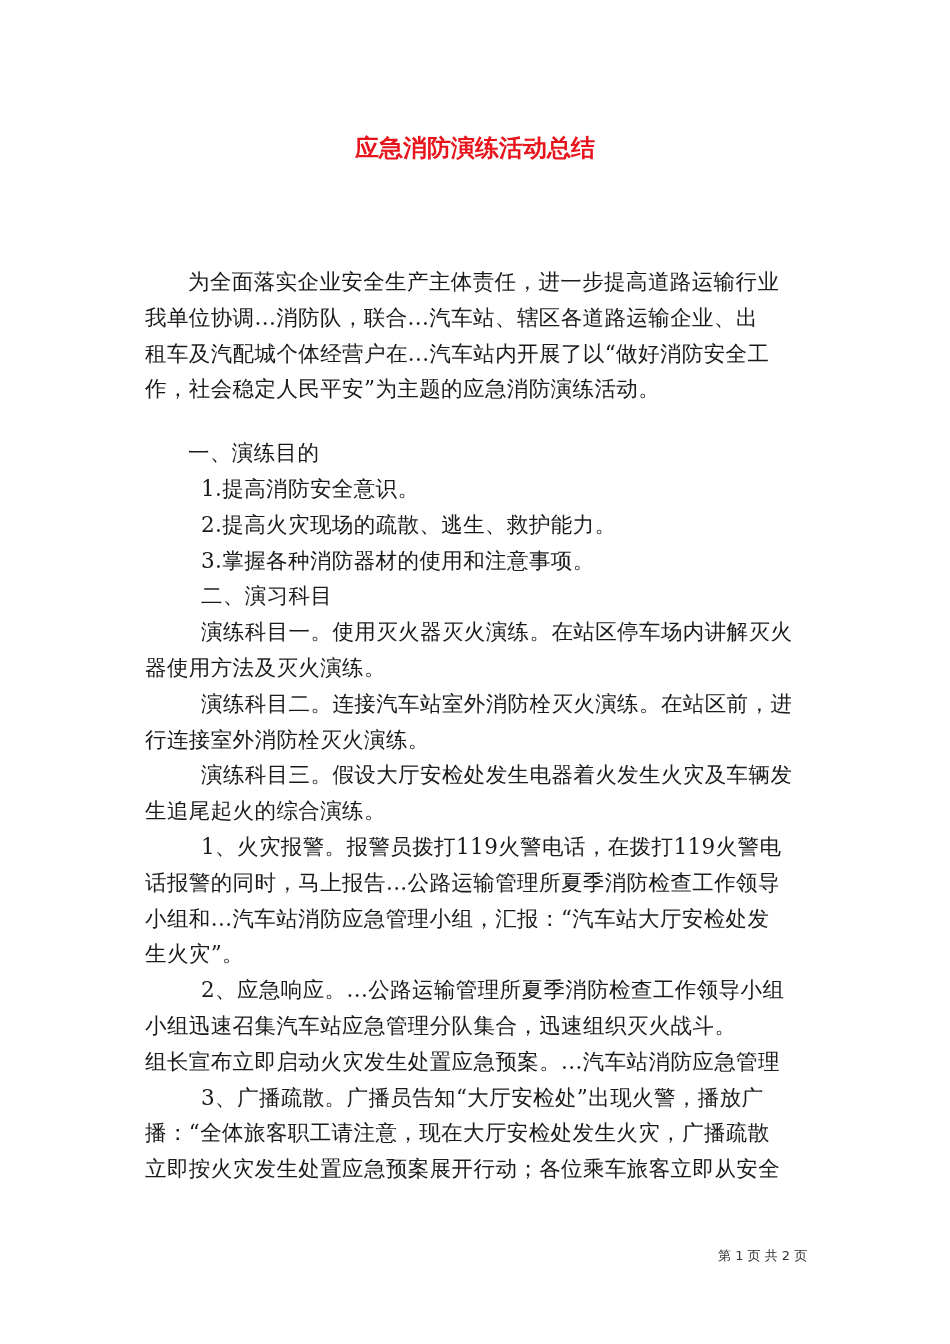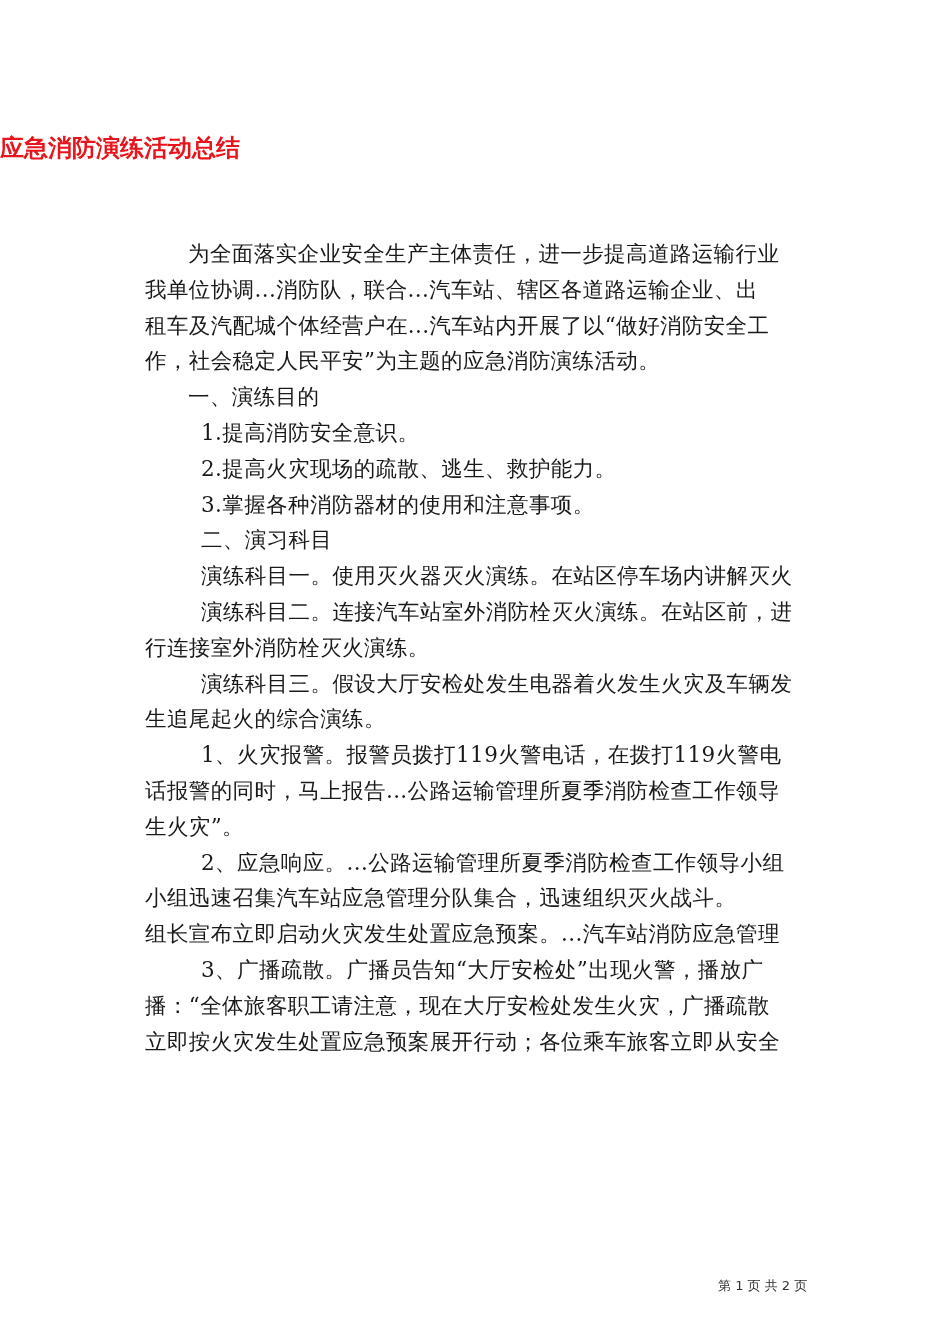--- a/index.html
+++ b/index.html
@@ -1,50 +1,52 @@
 <!DOCTYPE html>
 <html><head>
 <meta charset="utf-8">
 <style>
   html, body { margin: 0; padding: 0; background: #ffffff; }
   body { width: 950px; height: 1344px; position: relative; overflow: hidden;
          font-family: "DejaVu Serif", "Liberation Serif", serif; color: #1a1a1a; }
   .page { position: absolute; left: 0; top: 0; width: 950px; height: 1344px; background: #fff; }
-  .title { position: absolute; left: 0; top: 132px; width: 950px; 
+  .title { position: absolute; left: 0; top: 132px; width: 950px; text-align: center;
            font-family: "DejaVu Sans", "Liberation Sans", sans-serif;
            font-size: 24px; font-weight: bold; color: #e8141c; letter-spacing: 0px; }
   .body { position: absolute; left: 145px; top: 236px; width: 670px; }
   .line { height: 35.8px; line-height: 35.8px; font-size: 21.5px; white-space: nowrap; letter-spacing: 0.4px; }
-  .ind2 { padding-left: 43px; }
+  .ind2 { padding-left: 43px; margin-top: 28px; }
   .ind2b { padding-left: 56px; }
-  .footer { position: absolute; left: 718px; top: 1277px;
+  .footer { position: absolute; left: 718px; top: 1247px;
             font-family: "DejaVu Sans", "Liberation Sans", sans-serif; font-size: 13px; color: #333; }
 </style>
 </head>
 <body>
 
 <div class="page">
   <div class="title">应急消防演练活动总结</div>
   <div class="body" id="doc-body">
       <div class="line ind2">为全面落实企业安全生产主体责任，进一步提高道路运输行业</div>
       <div class="line">我单位协调...消防队，联合...汽车站、辖区各道路运输企业、出</div>
       <div class="line">租车及汽配城个体经营户在...汽车站内开展了以“做好消防安全工</div>
       <div class="line">作，社会稳定人民平安”为主题的应急消防演练活动。</div>
       <div class="line ind2">一、演练目的</div>
       <div class="line ind2b">1.提高消防安全意识。</div>
       <div class="line ind2b">2.提高火灾现场的疏散、逃生、救护能力。</div>
       <div class="line ind2b">3.掌握各种消防器材的使用和注意事项。</div>
       <div class="line ind2b">二、演习科目</div>
       <div class="line ind2b">演练科目一。使用灭火器灭火演练。在站区停车场内讲解灭火</div>
+      <div class="line">器使用方法及灭火演练。</div>
       <div class="line ind2b">演练科目二。连接汽车站室外消防栓灭火演练。在站区前，进</div>
       <div class="line">行连接室外消防栓灭火演练。</div>
       <div class="line ind2b">演练科目三。假设大厅安检处发生电器着火发生火灾及车辆发</div>
       <div class="line">生追尾起火的综合演练。</div>
       <div class="line ind2b">1、火灾报警。报警员拨打119火警电话，在拨打119火警电</div>
       <div class="line">话报警的同时，马上报告...公路运输管理所夏季消防检查工作领导</div>
+      <div class="line">小组和...汽车站消防应急管理小组，汇报：“汽车站大厅安检处发</div>
       <div class="line">生火灾”。</div>
       <div class="line ind2b">2、应急响应。...公路运输管理所夏季消防检查工作领导小组</div>
       <div class="line">小组迅速召集汽车站应急管理分队集合，迅速组织灭火战斗。</div>
       <div class="line">组长宣布立即启动火灾发生处置应急预案。...汽车站消防应急管理</div>
       <div class="line ind2b">3、广播疏散。广播员告知“大厅安检处”出现火警，播放广</div>
       <div class="line">播：“全体旅客职工请注意，现在大厅安检处发生火灾，广播疏散</div>
       <div class="line">立即按火灾发生处置应急预案展开行动；各位乘车旅客立即从安全</div>
     </div>
   <div class="footer">第 1 页 共 2 页</div>
 </div>

